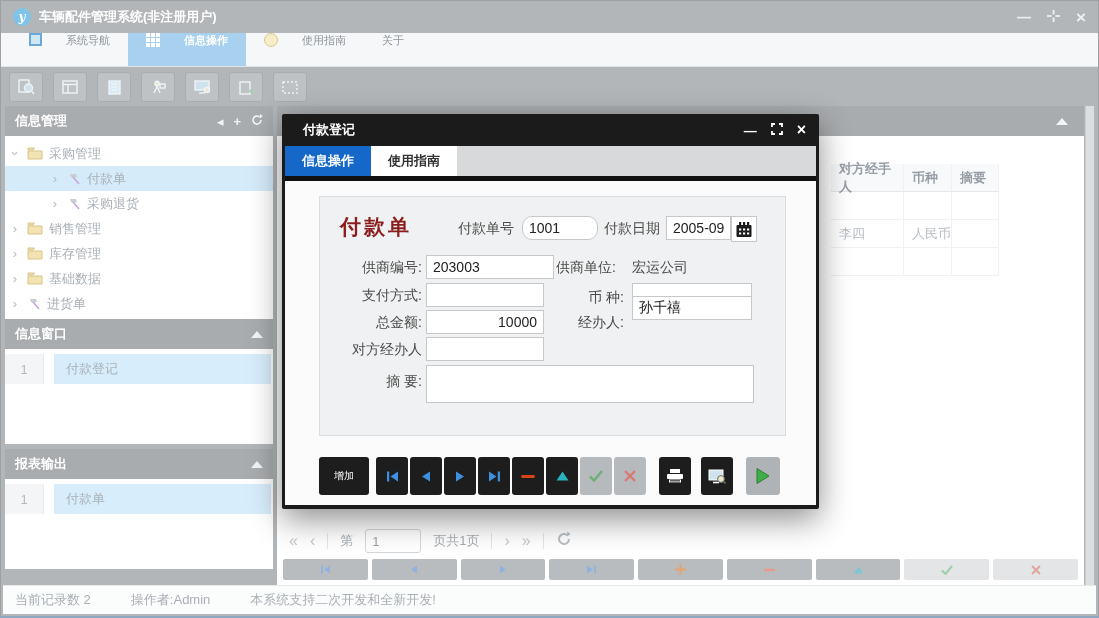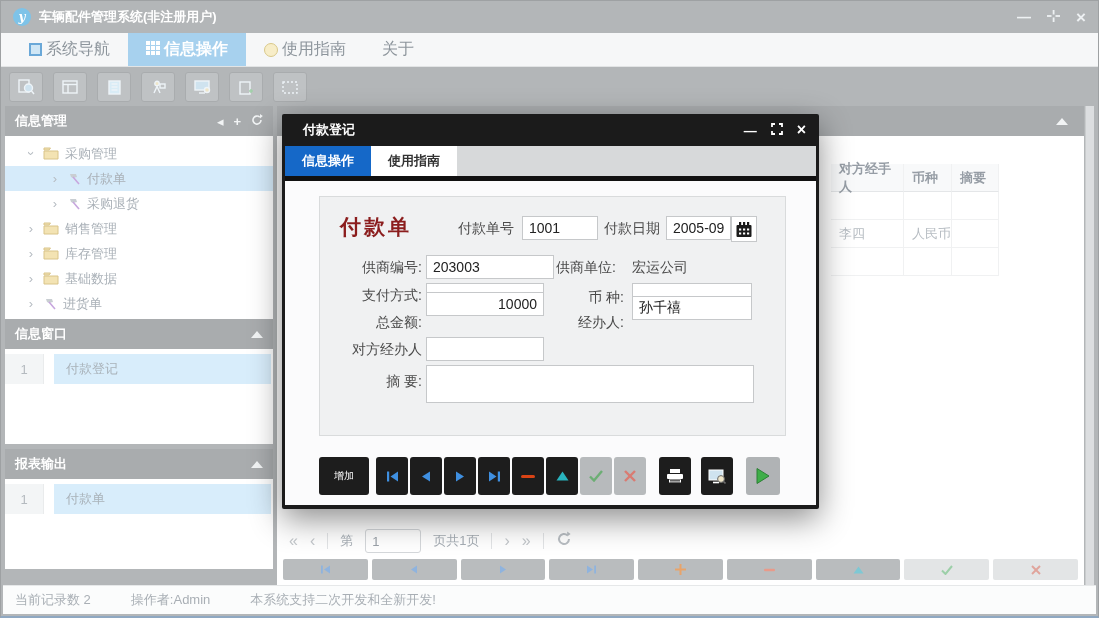--- a/index.html
+++ b/index.html
@@ -9,41 +9,41 @@
   
   .titlebar{height:32px;display:flex;align-items:center;padding:0 12px;}
   .logo{width:18px;height:18px;border-radius:50%;background:#7ec3e8;color:#fff;
     font:italic bold 12px "DejaVu Serif",serif;display:flex;align-items:center;justify-content:center;}
   .win-title{color:#fff;font-weight:bold;font-size:13px;margin-left:8px;}
   .win-ctrls{margin-left:auto;display:flex;gap:16px;align-items:center;color:#eef1f3;}
   .win-ctrls span{font-weight:bold;font-size:14px;line-height:1;cursor:default;}
   
   .tabbar{height:33px;background:#f6f7f8;display:flex;align-items:stretch;padding-left:10px;
     border-bottom:1px solid #e2e4e5;}
-  .tab{display:flex;align-items:center;gap:4px;padding:0 18px;color:#8d959c;font-size:16px;}
+  .tab{display:flex;gap:24px;padding:0 18px;color:#8d959c;font-size:11px;}
   .tab.active{background:#a7d1ee;color:#fff;font-weight:bold;}
   .ic-square{width:13px;height:13px;background:#cfe6f5;border:2px solid #6aa8d8;box-sizing:border-box;}
   .ic-circle{width:14px;height:14px;border-radius:50%;background:#f7edc8;border:1px solid #d9c98a;box-sizing:border-box;}
   
   .toolbar{height:40px;display:flex;align-items:center;gap:10px;padding-left:8px;}
   .tool-btn{width:32px;height:28px;background:#bfc2c4;border:1px solid #a9acae;border-radius:3px;
     display:flex;align-items:center;justify-content:center;}
   .tool-btn svg{stroke:#eef4f8;fill:none;stroke-width:1.4;}
   
   .sidebar{position:absolute;left:4px;top:105px;width:268px;height:480px;display:flex;flex-direction:column;}
   .panel-hd{height:30px;background:#a9acae;color:#fff;font-weight:bold;font-size:13px;
     display:flex;align-items:center;padding:0 10px;flex:none;}
   .panel-hd .hd-ctrls{margin-left:auto;display:flex;gap:10px;align-items:center;color:#f2f4f5;font-size:13px;}
   .tri-up{width:0;height:0;border-left:6px solid transparent;border-right:6px solid transparent;
     border-bottom:7px solid #f2f4f5;}
   .tree{background:#fff;height:183px;padding-top:5px;box-sizing:border-box;flex:none;font-size:13px;color:#a9b0b7;}
   .tree-item{height:25px;display:flex;align-items:center;}
   .tree-item .tw{width:12px;color:#b6bcc2;font-size:13px;display:inline-block;text-align:center;}
   .tw.open{transform:rotate(90deg);}
-  .lvl0{padding-left:20px;} .lvl1{padding-left:44px;}
+  .lvl0{padding-left:4px;} .lvl1{padding-left:44px;}
   .tree-item.selected{background:#d6ebfa;}
   .tree-item .lbl{margin-left:6px;}
   .tico{margin-left:6px;display:flex;}
   .list{background:#fff;box-sizing:border-box;padding-top:5px;flex:none;}
   .list-row{height:30px;display:flex;font-size:13px;}
   .row-index{width:38px;background:#f3f5f6;color:#b4babf;display:flex;align-items:center;justify-content:center;
     border-right:1px solid #e9ebec;}
   .row-label{margin-left:10px;width:205px;background:#d8edfb;color:#a9b2b9;display:flex;align-items:center;padding-left:12px;}
   .side-gap{height:5px;flex:none;}
   
@@ -445,21 +445,21 @@
       <div class="dlg-tab active">信息操作</div>
       <div class="dlg-tab">使用指南</div>
     </div>
     <div class="dlg-strip"></div>
     <div class="dlg-body">
 
       <div class="form-panel">
         <div class="fh">付款单</div>
 
         <span class="flabel" style="left:138px;top:19px;">付款单号</span>
-        <input class="fin" style="left: 202px; top: 19px; width: 76px;" value="1001">
+        <input class="fin" style="left: 202px; top: 19px; width: 76px; border-radius: 10px;" value="1001">
         <span class="flabel" style="left:284px;top:19px;">付款日期</span>
         <input class="fin" style="left: 346px; top: 19px; width: 65px;" value="2005-09-0">
         <div class="cal-btn">
             <svg width="16" height="15" viewBox="0 0 16 15">
               <g fill="#1b1b1b">
                 <rect x="3" y="0" width="2.2" height="4"></rect>
                 <rect x="7" y="0" width="2.2" height="4"></rect>
                 <rect x="11" y="0" width="2.2" height="4"></rect>
                 <rect x="0.5" y="3" width="15" height="12" rx="1"></rect>
               </g>
@@ -478,21 +478,21 @@
         <input class="fin" style="left: 106px; top: 58px; width: 128px;" value="203003">
         <span class="flabel" style="left:236px;top:58px;">供商单位:</span>
         <span class="flabel" style="left:312px;top:58px;">宏运公司</span>
 
         <span class="flabel ra" style="left:14px;top:86px;width:88px;">支付方式:</span>
         <input class="fin" style="left: 106px; top: 86px; width: 118px;" value="">
         <span class="flabel ra" style="left:240px;top:88px;width:64px;">币 种:</span>
         <input class="fin" style="left: 312px; top: 86px; width: 120px;" value="">
 
         <span class="flabel ra" style="left:14px;top:113px;width:88px;">总金额:</span>
-        <input class="fin" style="left: 106px; top: 95px; width: 118px; text-align: right;" value="10000">
+        <input class="fin" style="left: 106px; top: 113px; width: 118px; text-align: right;" value="10000">
         <span class="flabel ra" style="left:240px;top:113px;width:64px;">经办人:</span>
         <input class="fin" style="left: 312px; top: 99px; width: 120px;" value="孙千禧">
 
         <span class="flabel ra" style="left:10px;top:140px;width:92px;">对方经办人</span>
         <input class="fin" style="left: 106px; top: 140px; width: 118px;" value="">
 
         <span class="flabel ra" style="left:14px;top:172px;width:88px;">摘 要:</span>
         <input class="fin" style="left: 106px; top: 168px; width: 328px; height: 38px;" value="">
       </div>
 

